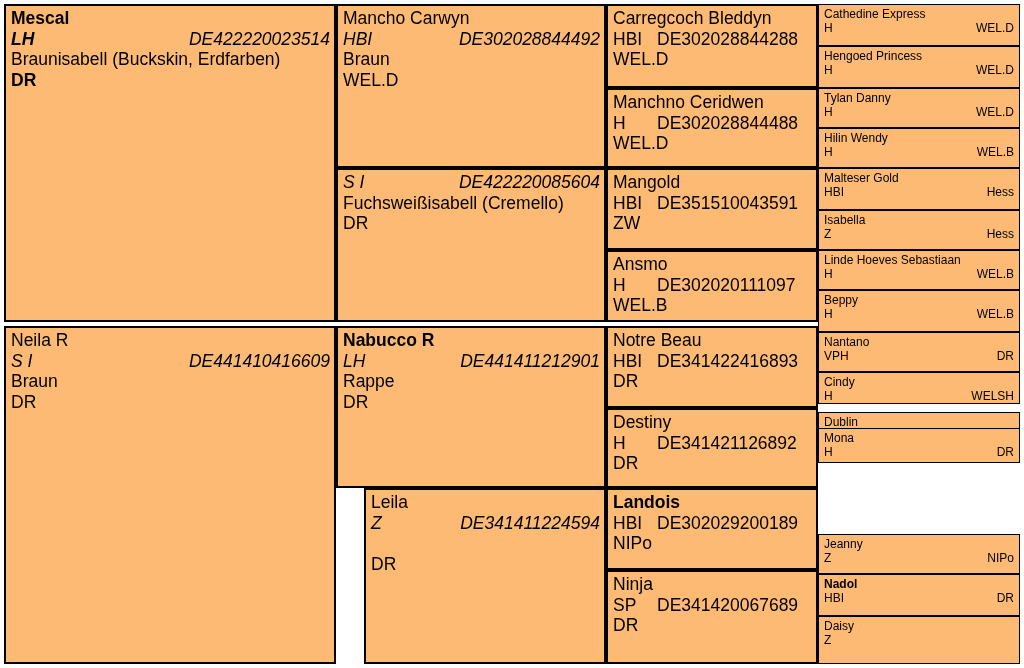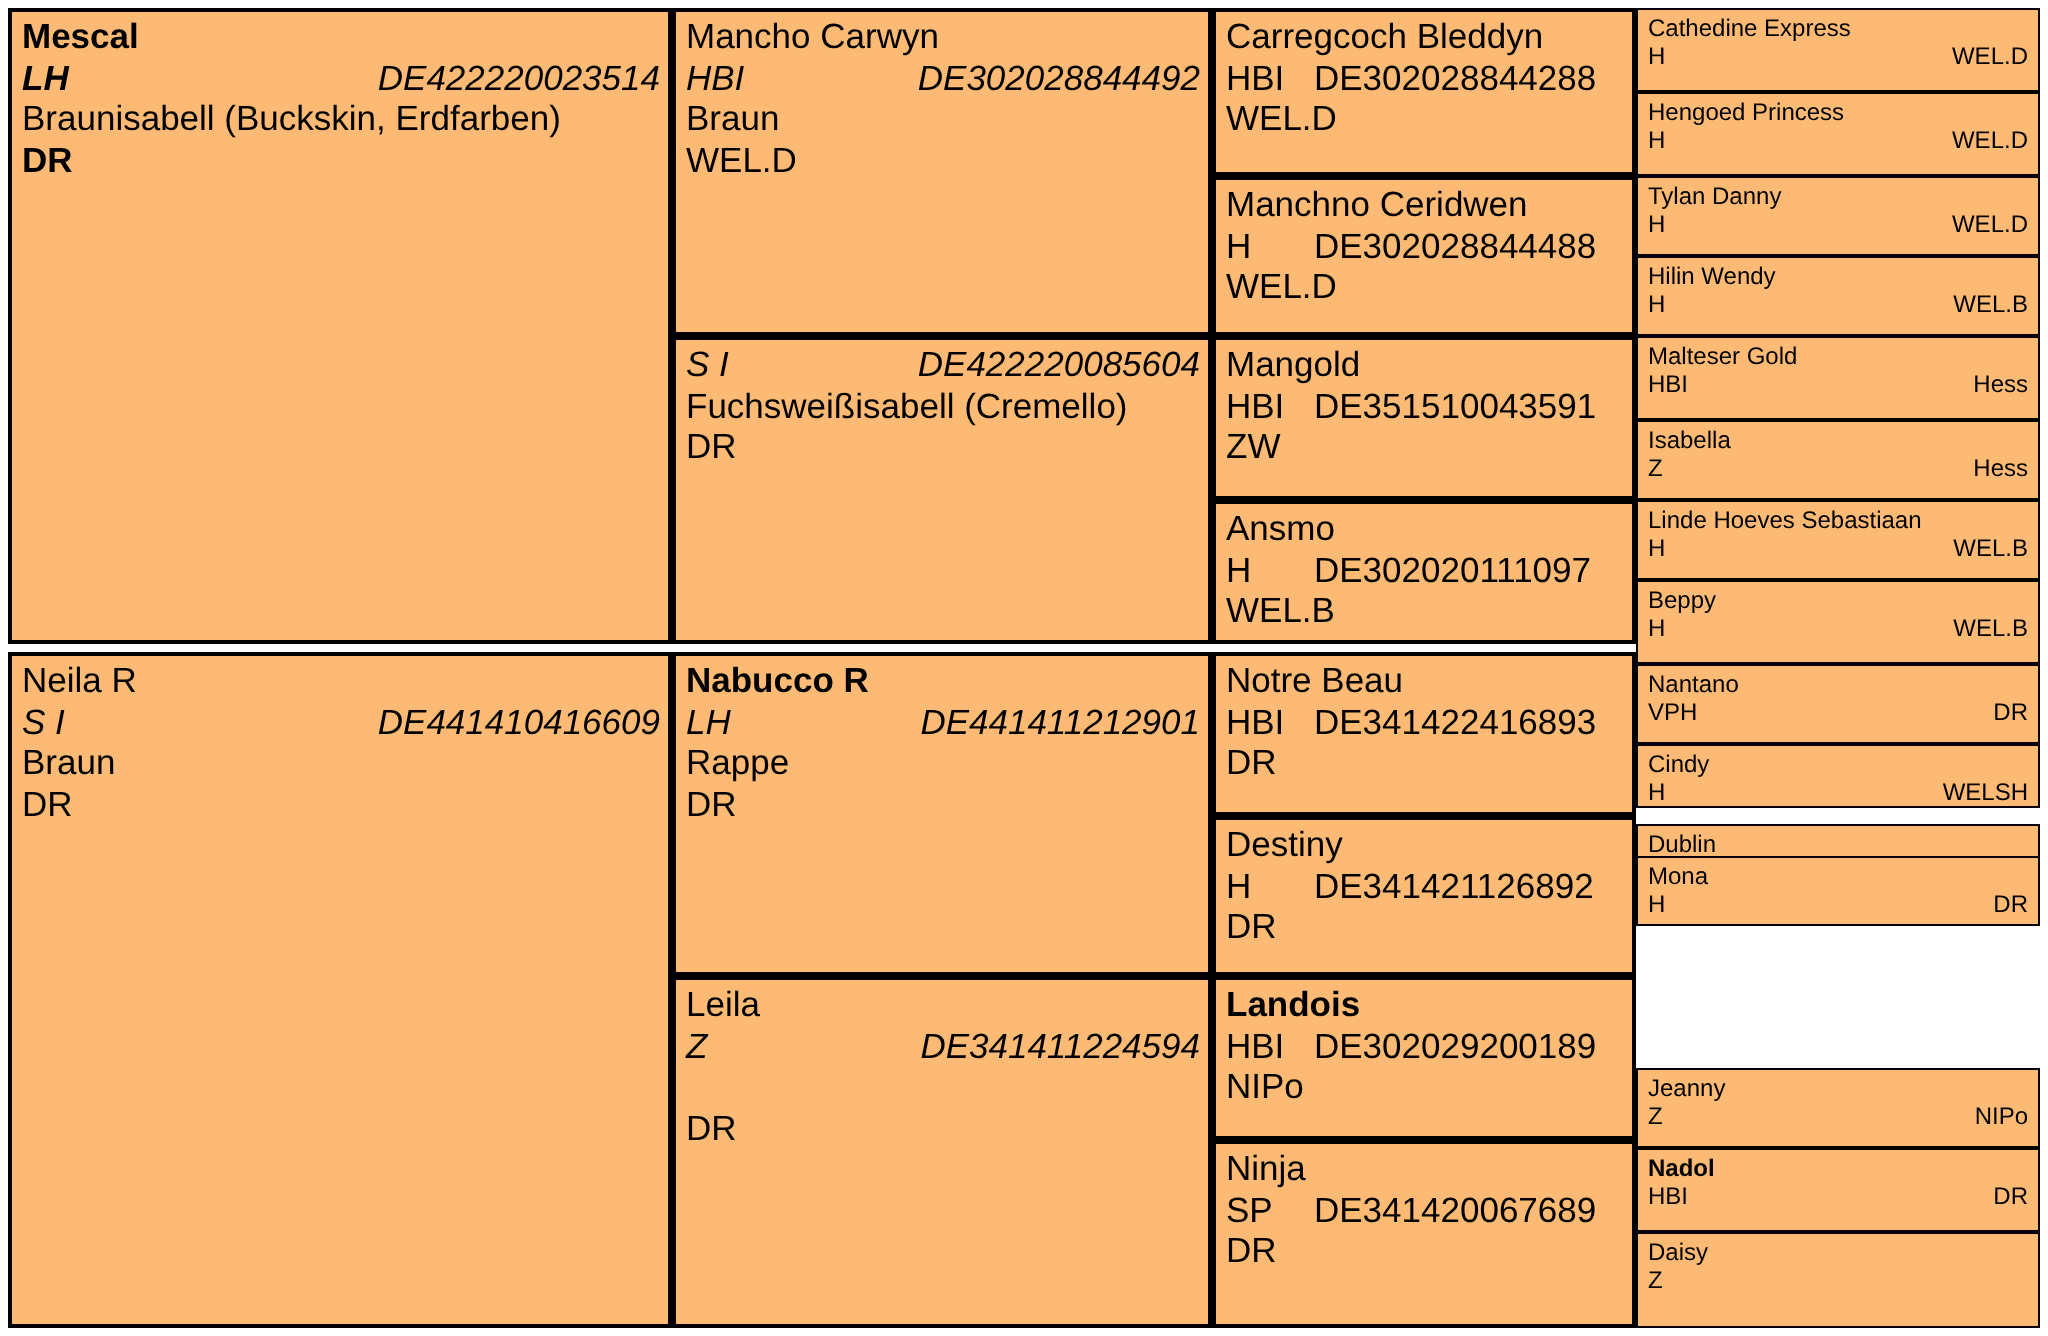--- a/index.html
+++ b/index.html
@@ -152,21 +152,21 @@
       <div class="inner">
         <div class="name bold">Nabucco R</div>
         <div class="row">
           <span class="left">LH</span>
           <span class="right">DE441411212901</span>
         </div>
         <div class="line">Rappe</div>
         <div class="line">DR</div>
       </div>
     </div>
-    <div class="cell" style="top:488px; height:176px;">
+    <div class="cell" style="top:488px; height:176px;margin-left:28px;">
       <div class="inner">
         <div class="name">Leila</div>
         <div class="row">
           <span class="left">Z</span>
           <span class="right">DE341411224594</span>
         </div>
         <div class="line">&nbsp;</div>
         <div class="line">DR</div>
       </div>
     </div>

